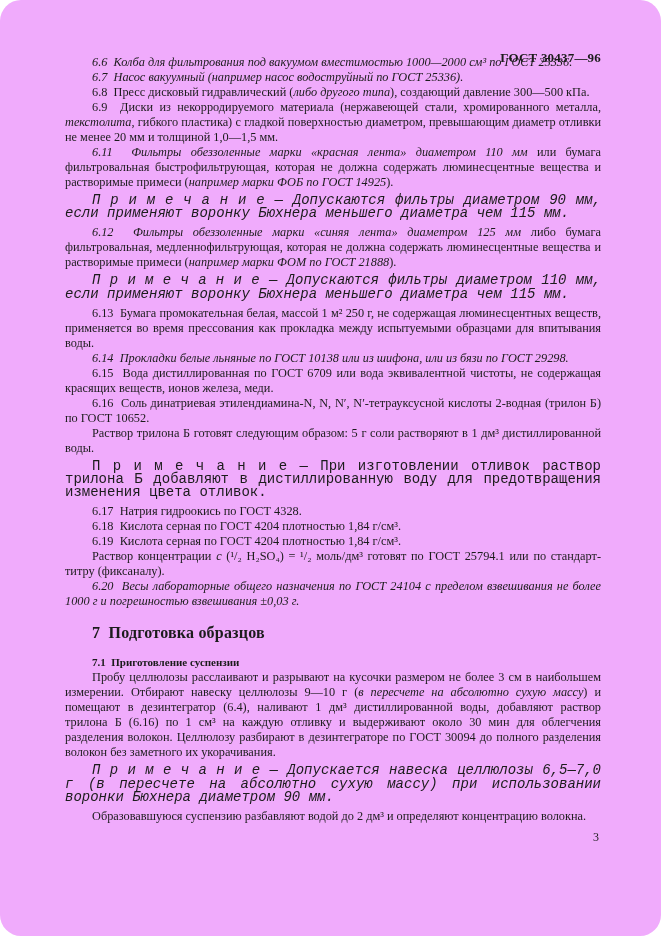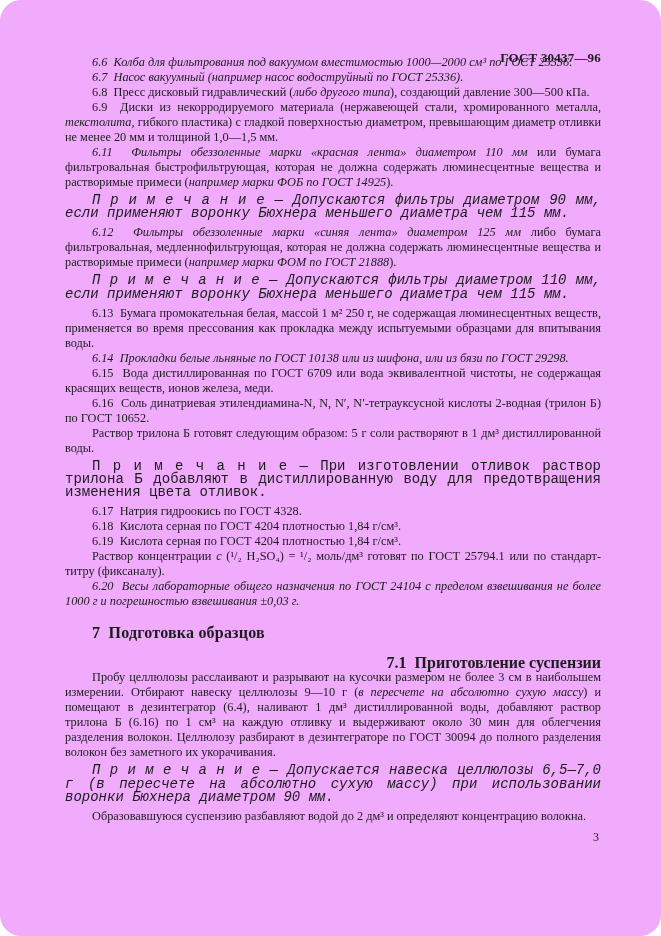--- a/index.html
+++ b/index.html
@@ -47,25 +47,24 @@
     font-family: Liberation Mono, monospace;
   }
   .note.upright { font-style: normal; }
   .heading {
     font-size: 16px;
     font-weight: 700;
     margin: 15px 0 13px 27px !important;
     letter-spacing: 0.2px;
   }
   .subheading {
-    font-size: 16px;
+    font-size: 11px;
     line-height: 15px;
     font-weight: 700;
     text-indent: 27px;
-    text-align: right;
   }
   .page-number {
     text-align: right;
     font-size: 12px;
     margin-top: 6px;
     padding-right: 2px;
   }
 </style>
 </head>
 <body>

